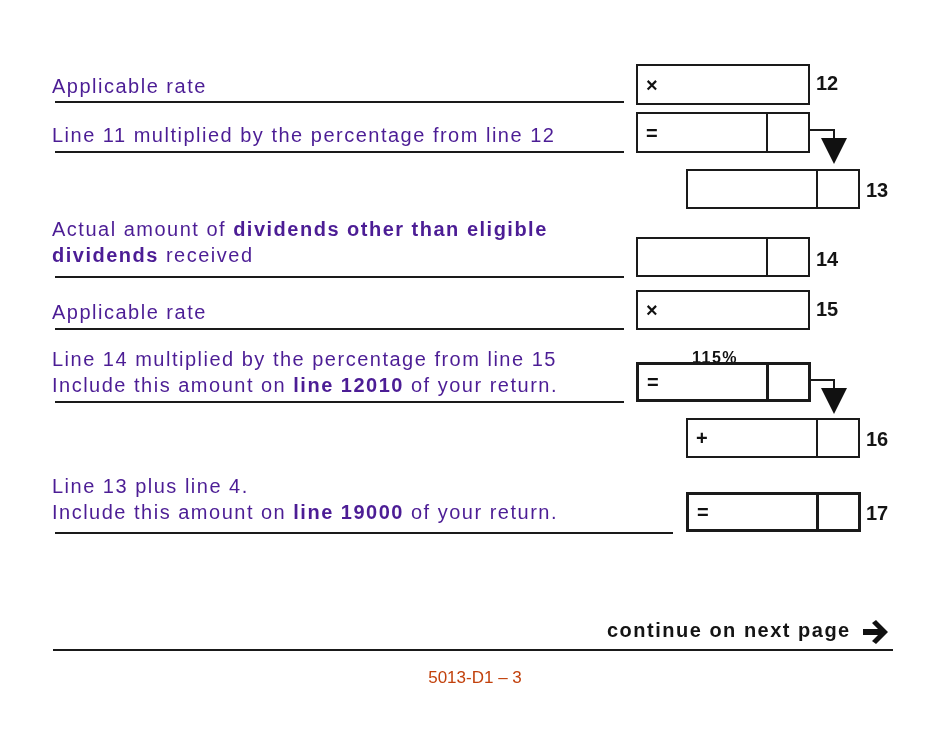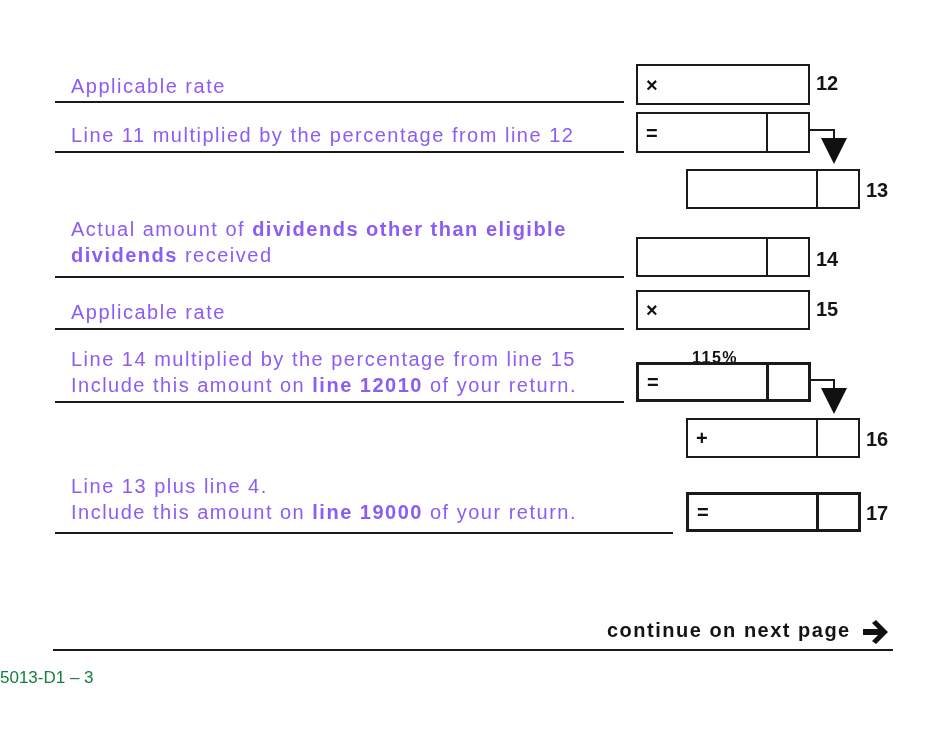--- a/index.html
+++ b/index.html
@@ -1,32 +1,32 @@
 <!DOCTYPE html>
 <html><head>
   <meta charset="utf-8">
   <style>
     html, body { margin: 0; padding: 0; background: #ffffff; }
     body { width: 950px; height: 733px; position: relative; overflow: hidden;
            font-family: "Liberation Sans", sans-serif; color: #111; }
-    .lbl { position: absolute; left: 71px; font-size: 20px; letter-spacing: 1.5px; line-height: 26px; color: #8b5cf6; white-space: nowrap; }
+    .lbl { position: absolute; left: 52px; font-size: 20px; letter-spacing: 1.5px; line-height: 26px; color: #4c1d95; white-space: nowrap; }
     .lbl b { font-weight: bold; }
     .rule { position: absolute; height: 2px; background: #1a1a1a; }
     .box { position: absolute; box-sizing: border-box; border: 2px solid #1a1a1a; background: #fff; }
     .box.heavy { border-width: 3px; }
     .box .div { position: absolute; top: 0; bottom: 0; width: 2px; background: #1a1a1a; }
     .box .op { position: absolute; left: 8px; top: 50%; transform: translateY(-50%); font-size: 20px; font-weight: bold; }
     .box .pct { position: absolute; left: 54px; top: 50%; transform: translateY(-50%); font-size: 16px; font-weight: bold; letter-spacing: 1.5px; margin-top: 48px; }
     .ln { position: absolute; font-size: 20px; font-weight: bold; color: #141414; }
     .conn-h { position: absolute; height: 2px; background: #1a1a1a; }
     .conn-v { position: absolute; width: 2px; background: #1a1a1a; }
     .tri { position: absolute; width: 0; height: 0; border-left: 13px solid transparent; border-right: 13px solid transparent; border-top: 26px solid #111; }
     .continue { position: absolute; left: 607px; top: 619px; font-size: 20px; letter-spacing: 1.5px; color: #141414; font-weight: bold; }
     .arrow-icon { position: absolute; left: 862px; top: 620px; width: 30px; height: 24px; }
-    .footer { position: absolute; left: 0; width: 950px; top: 668px; text-align: left; font-size: 17px; color: #15803d; }
+    .footer { position: absolute; left: 0; width: 950px; top: 668px; text-align: center; font-size: 17px; color: #c2410c; }
   </style>
 </head>
 <body>
 
 <div class="lbl" style="top:73px">Applicable rate</div>
 <div class="rule" style="left:55px; top:101px; width:569px"></div>
 <div class="box" style="left:636px; top:64px; width:174px; height:41px">
   <span class="op">×</span>
   <span class="pct">138%</span>
 </div>

